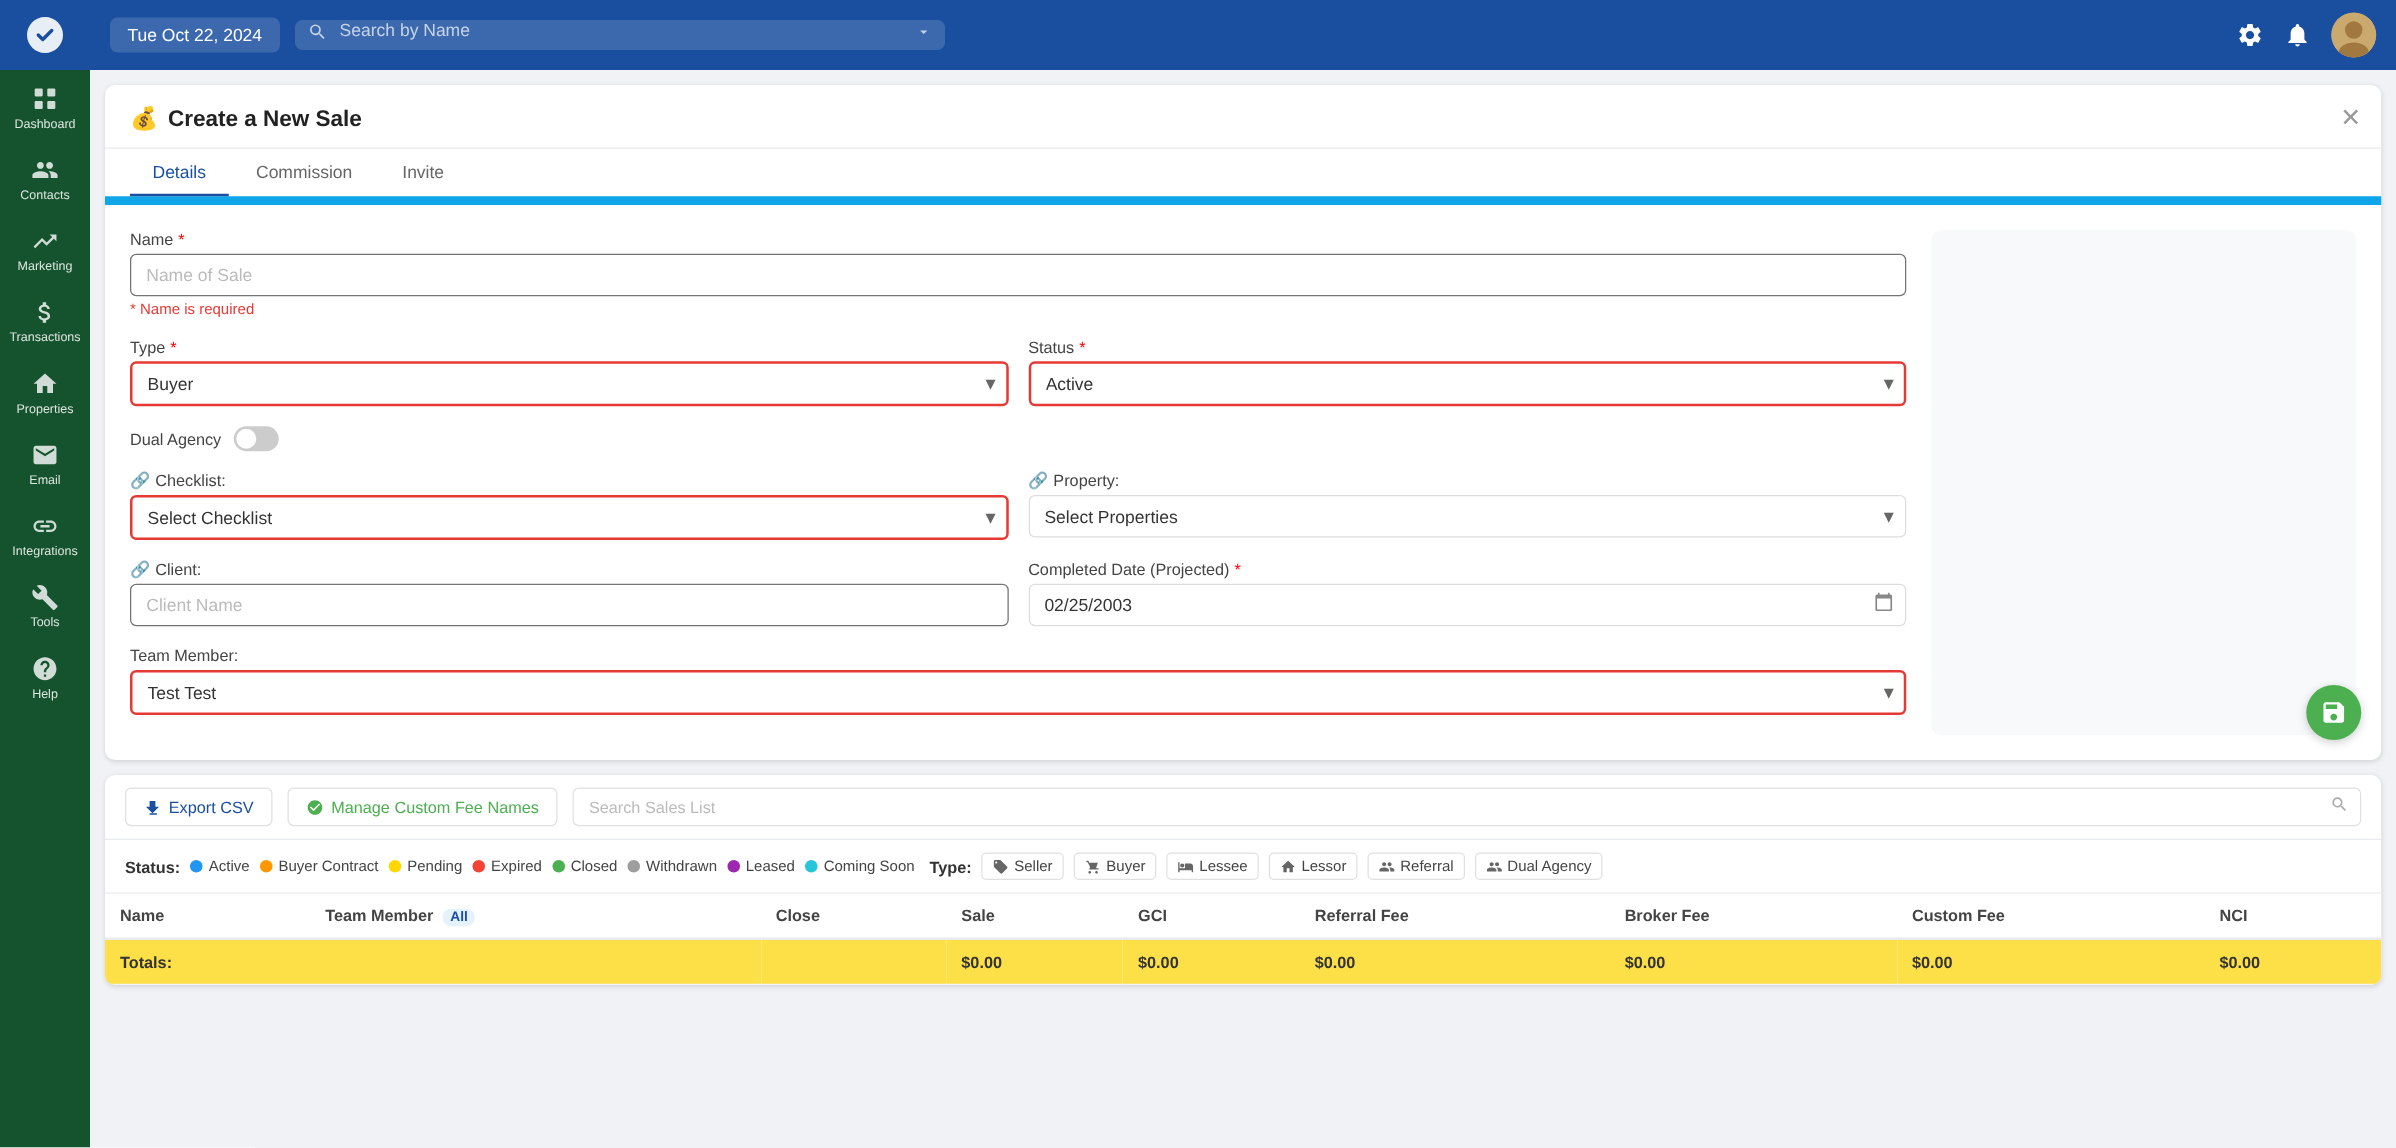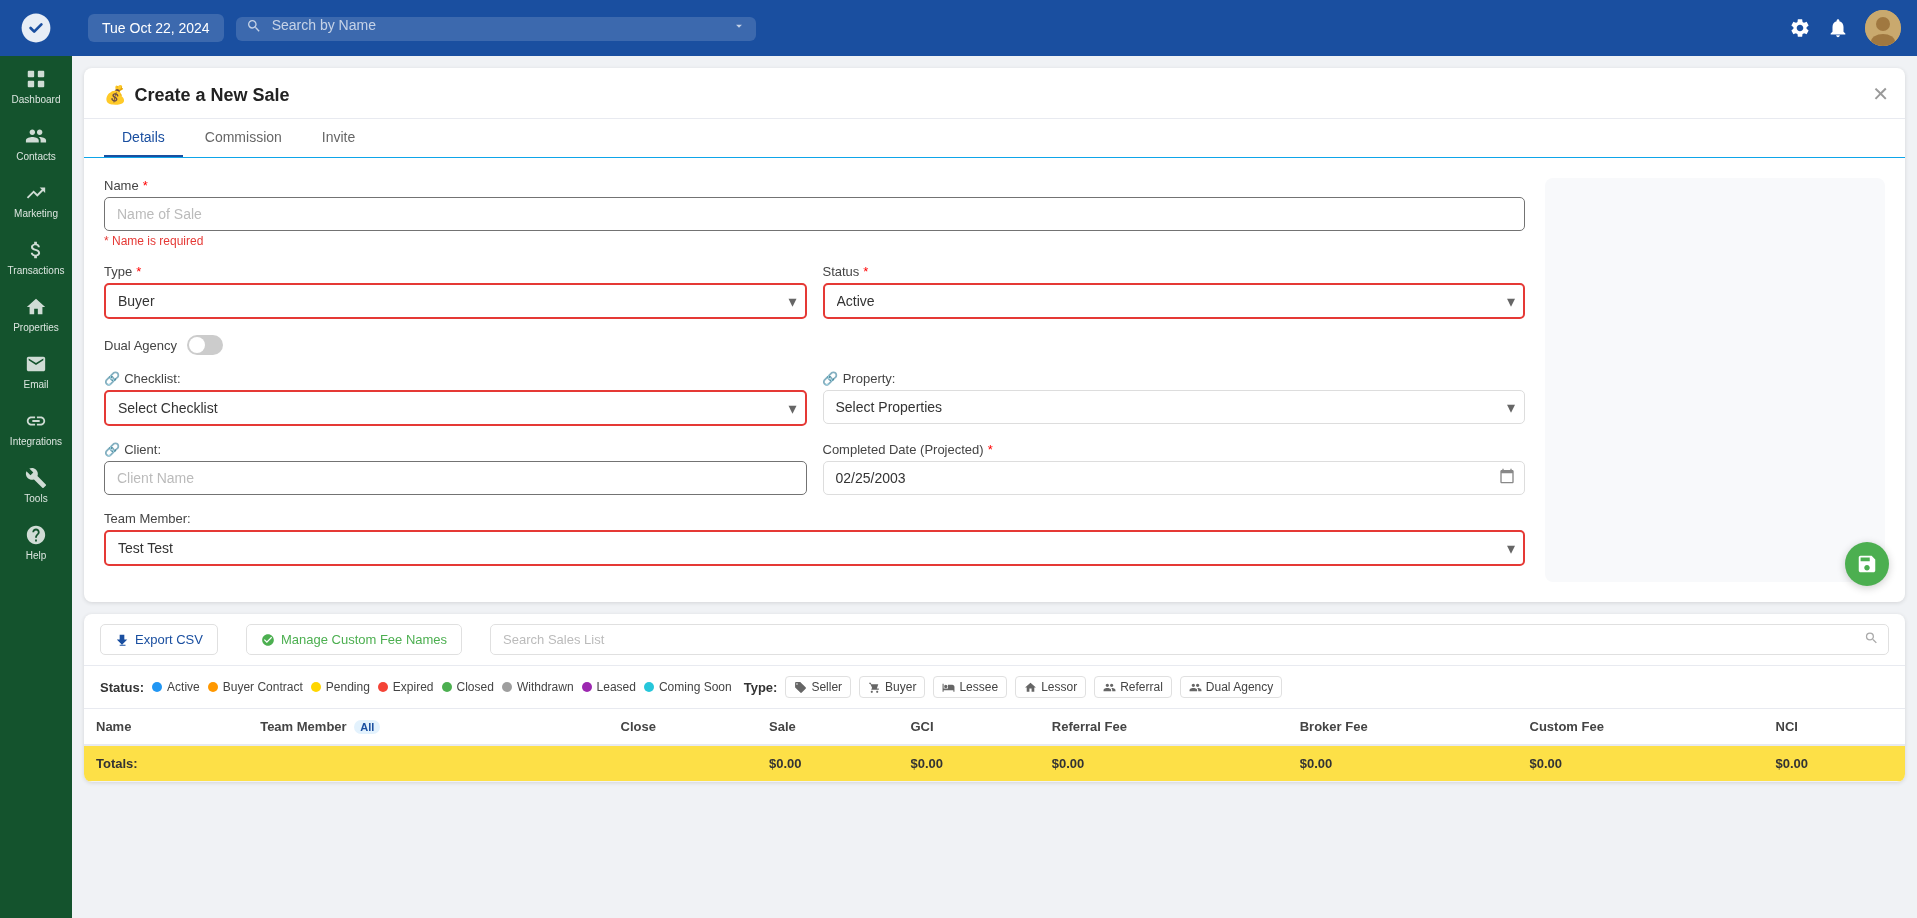--- a/index.html
+++ b/index.html
@@ -153,21 +153,21 @@
       color: #999;
       background: none;
       border: none;
       font-size: 20px;
     }
 
     
     .tabs {
       display: flex;
       padding: 0 20px;
-      border-bottom: 1px solid #0ea5e9;
+      border-bottom: 7px solid #0ea5e9;
       gap: 4px;
     }
     .tab {
       padding: 10px 18px;
       font-size: 14px;
       cursor: pointer;
       border-bottom: 2px solid transparent;
       color: #666;
       font-weight: 500;
     }
@@ -312,21 +312,21 @@
       margin: 0 12px 12px;
       background: white;
       border-radius: 8px;
       box-shadow: 0 1px 4px rgba(0,0,0,0.12);
       overflow: hidden;
     }
     .table-toolbar {
       display: flex;
       align-items: center;
       padding: 10px 16px;
-      gap: 28px;
+      gap: 12px;
       border-bottom: 1px solid #e8eaf0;
     }
     .toolbar-btn {
       display: flex;
       align-items: center;
       gap: 6px;
       padding: 7px 14px;
       border: 1px solid #e0e0e0;
       border-radius: 5px;
       font-size: 13px;

